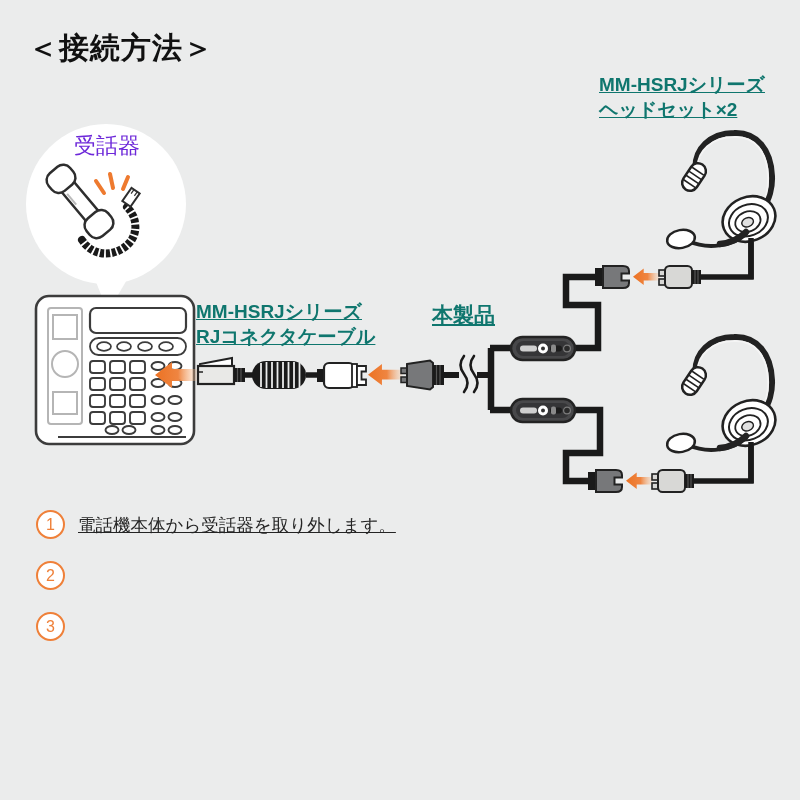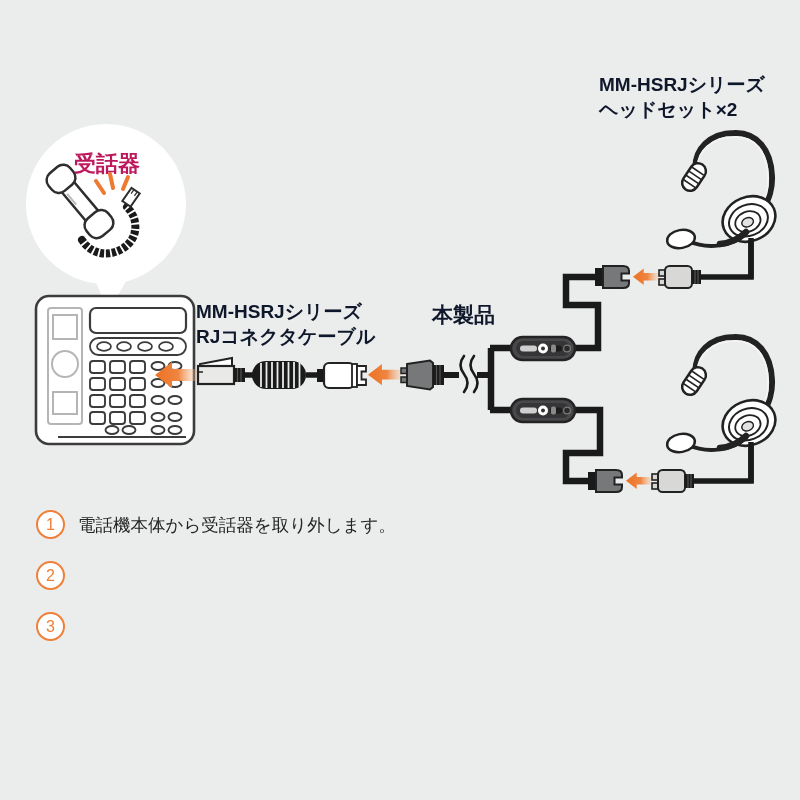--- a/index.html
+++ b/index.html
@@ -12,46 +12,48 @@
     overflow:hidden;
   }
   .stage{position:absolute;inset:0;width:800px;height:800px;}
   .abs{position:absolute;}
   .title{
     left:28px;top:28px;
     font-size:30px;font-weight:bold;color:#111;
     letter-spacing:1px;
   }
   .blue-label{
-    color:#0f172a;
+    color:#0f766e;
     font-size:19px;
     line-height:1.32;
     white-space:pre-line;
     font-weight:bold;
+    text-decoration:underline;
   }
   .lbl-headset{left:599px;top:72px;}
   .lbl-cable{left:196px;top:299px;}
   .lbl-product{left:432px;top:301px;font-size:21px;font-weight:bold;}
   .lbl-handset{
-    left:58px;top:149px;width:98px;text-align:center;
-    color:#be185d;font-size:22px;font-weight:bold;
+    left:58px;top:131px;width:98px;text-align:center;
+    color:#6d28d9;font-size:22px;font-weight:normal;
   }
   .diagram-svg{left:0;top:0;pointer-events:none;}
   .steps{left:36px;top:512px;width:740px;}
   .step-row{display:flex;align-items:flex-start;margin-bottom:24px;}
   .step-num{
     flex:0 0 auto;
     width:25px;height:25px;border-radius:50%;
     border:2px solid #ef8039;background:#fff;color:#ef8039;
     font-size:16px;line-height:25px;text-align:center;
     margin-right:13px;margin-top:-2px;
   }
   .step-text{
     font-size:17.5px;line-height:1.5;color:#242424;
     white-space:pre-line;
+    text-decoration:underline;
   }
 </style>
 </head>
 <body>
 
 <div class="stage">
 
   <svg class="abs diagram-svg" width="800" height="800" viewBox="0 0 800 800">
     <defs>
       <linearGradient id="arrowGrad" x1="0" y1="0" x2="1" y2="0">
@@ -264,20 +266,21 @@
     <use href="#qdpair" transform="translate(595,263)"></use>
     <path d="M701,277 H751 V242" fill="none" stroke="#1a1a1a" stroke-width="5.5"></path>
 
     <use href="#qdpair" transform="translate(588,467)"></use>
     <path d="M694,481 H751 V446" fill="none" stroke="#1a1a1a" stroke-width="5.5"></path>
 
     <use href="#headset" transform="translate(656,130)"></use>
     <use href="#headset" transform="translate(656,334)"></use>
   </svg>
 
+  <div class="abs title">＜接続方法＞</div>
 
   <div class="abs blue-label lbl-headset">MM-HSRJシリーズ
 ヘッドセット×2</div>
 
   <div class="abs lbl-handset">受話器</div>
 
   <div class="abs blue-label lbl-cable">MM-HSRJシリーズ
 RJコネクタケーブル</div>
 
   <div class="abs blue-label lbl-product">本製品</div>

